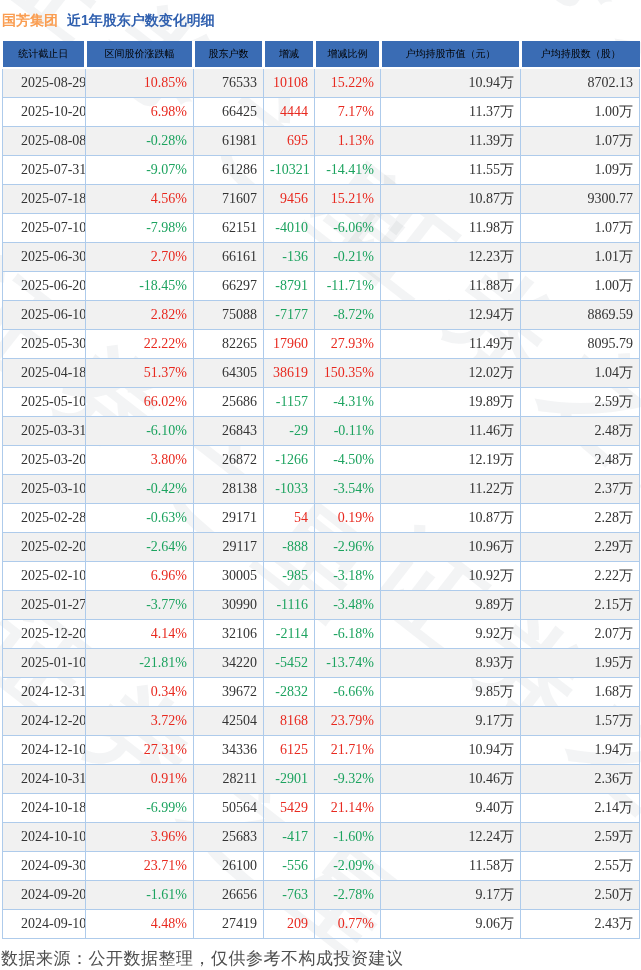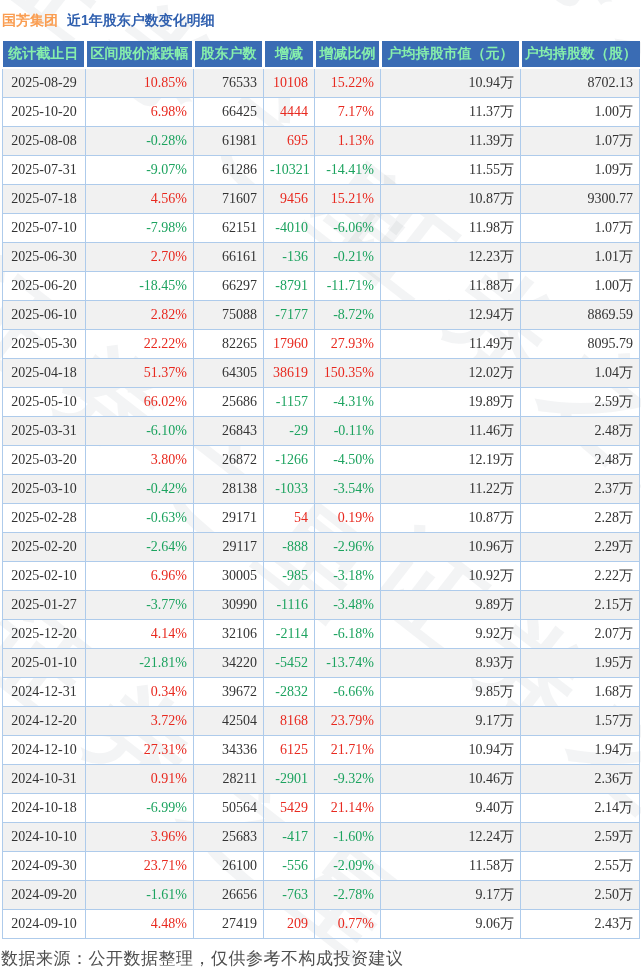--- a/index.html
+++ b/index.html
@@ -21,33 +21,33 @@
   .title-company{color:var(--title-company);margin-right:9px;}
   .title-sub{color:var(--title-text);}
   
   table.sh-table{
     position:absolute;left:2px;top:41px;z-index:1;
     width:637px;table-layout:fixed;border-collapse:collapse;
     font-family:"Liberation Serif","DejaVu Serif",serif;
     font-size:14px;color:#333;
   }
   .sh-table th{
-    background:var(--header-bg);color:#86efac;font-weight:bold;
+    background:var(--header-bg);color:#000000;font-weight:normal;
     font-family:"Liberation Sans","DejaVu Sans",sans-serif;
-    font-size:14px;height:26px;text-align:center;padding:0 2px;
+    font-size:10px;height:26px;text-align:center;padding:0 2px;
     border-left:3px solid #fff;border-bottom:2px solid #fff;
     overflow:hidden;white-space:nowrap;
   }
   .sh-table th:first-child{border-left:none;}
   .sh-table td{
     height:28px;padding:0 6px;border:1px solid var(--border);
     white-space:nowrap;overflow:hidden;background:transparent;
   }
   .sh-table tbody tr:nth-child(odd) td{background:var(--stripe);}
-  .sh-table td.c-date{text-align:center;padding:0 8px;}
+  .sh-table td.c-date{text-align:center;padding:0 18px;}
   .sh-table td.c-num{text-align:right;}
   .sh-table td.pos{color:var(--positive);}
   .sh-table td.neg{color:var(--negative);}
   
   .footer-note{
     position:absolute;left:1px;top:947px;z-index:2;
     font-size:17px;color:#4d4d4d;letter-spacing:0.5px;
   }
 </style>
 </head>

